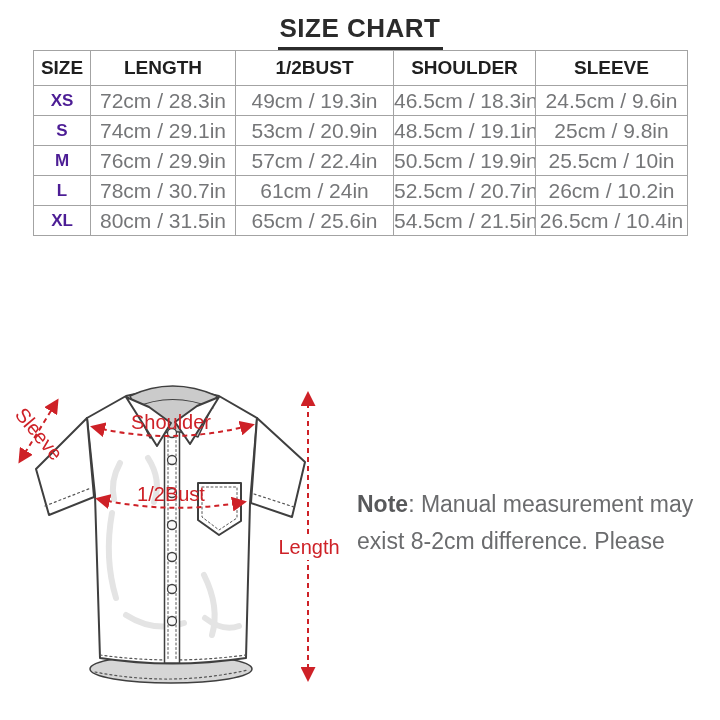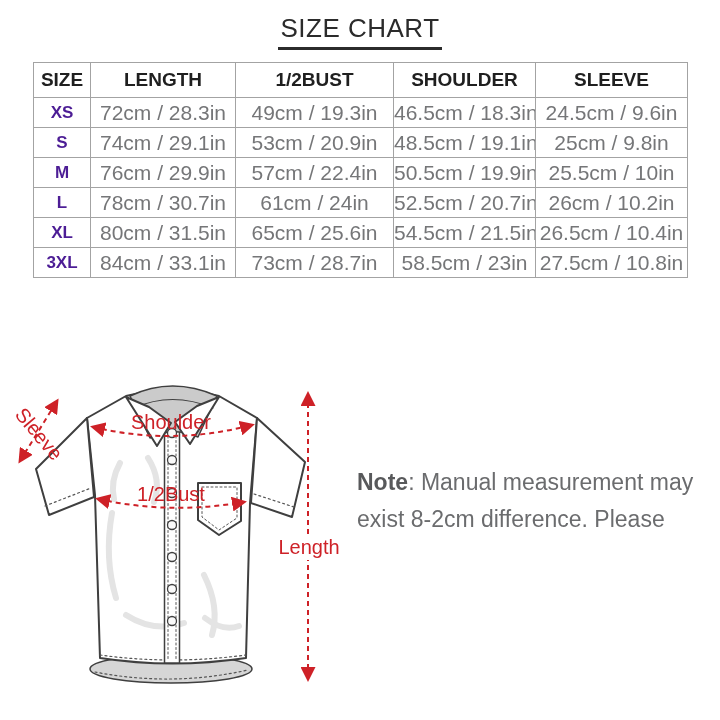--- a/index.html
+++ b/index.html
@@ -2,41 +2,41 @@
 <html style="--accent: #ce2127;"><head>
 <meta charset="utf-8">
 <style>
   * { margin: 0; padding: 0; box-sizing: border-box; }
   html, body { width: 720px; height: 720px; background: #ffffff;
     font-family: "Liberation Sans", sans-serif; overflow: hidden; }
   .page { position: relative; width: 720px; height: 720px; }
 
   .title { position: absolute; top: 13px; left: 0; width: 720px; text-align: center; }
   .title span {
-    display: inline-block; font-size: 26px; font-weight: normal; color: #2b2b2b;
+    display: inline-block; font-size: 26px; font-weight: bold; color: #2b2b2b;
     letter-spacing: 0.5px; border-bottom: 3px solid #2b2b2b; padding: 0 2px 3px 2px;
   }
 
   table.size-table {
-    position: absolute; top: 62px; left: 33px; width: 654px;
+    position: absolute; top: 50px; left: 33px; width: 654px;
     border-collapse: collapse; table-layout: fixed; padding-left: 16px;
   }
   .size-table th, .size-table td {
     border: 1px solid #a3a3a3; text-align: center; vertical-align: middle;
     white-space: nowrap; overflow: hidden;
   }
   .size-table thead th { height: 35px; font-size: 19px; font-weight: bold; color: #1f1f1f; }
   .size-table tbody td { height: 30px; font-size: 21px; color: #757678; }
   .size-table tbody td.size-cell { font-weight: bold; color: #4c1d95; font-size: 17px; }
 
   .diagram { position: absolute; top: 363px; left: 0; width: 350px; height: 352px; }
   .diagram svg { width: 100%; height: 100%; display: block; }
   .red-label { font-size: 20px; fill: var(--accent, #ce2127); }
 
-  .note { position: absolute; left: 357px; top: 464px; width: 345px;
+  .note { position: absolute; left: 357px; top: 486px; width: 345px;
     font-size: 23px; line-height: 37px; color: #6b6c6e; }
   .note b { color: #58595b; }
 </style>
 </head>
 <body>
 
 <div class="page">
 
   <div class="title">
     <span>SIZE CHART</span>
@@ -87,27 +87,20 @@
         <td>61cm / 24in</td>
         <td>52.5cm / 20.7in</td>
         <td>26cm / 10.2in</td>
       </tr>
       <tr>
         <td class="size-cell">XL</td>
         <td>80cm / 31.5in</td>
         <td>65cm / 25.6in</td>
         <td>54.5cm / 21.5in</td>
         <td>26.5cm / 10.4in</td>
-      </tr>
-      <tr>
-        <td class="size-cell">3XL</td>
-        <td>84cm / 33.1in</td>
-        <td>73cm / 28.7in</td>
-        <td>58.5cm / 23in</td>
-        <td>27.5cm / 10.8in</td>
       </tr>
     </tbody>
   </table>
 
   <div class="diagram">
     <svg viewBox="0 0 350 352" xmlns="http://www.w3.org/2000/svg">
       <defs>
         <marker id="arrow" viewBox="0 0 10 10" refX="8" refY="5" markerWidth="7.5" markerHeight="7.5" orient="auto-start-reverse">
           <path d="M0,0 L10,5 L0,10 Z" fill="#ce2127"></path>
         </marker>

